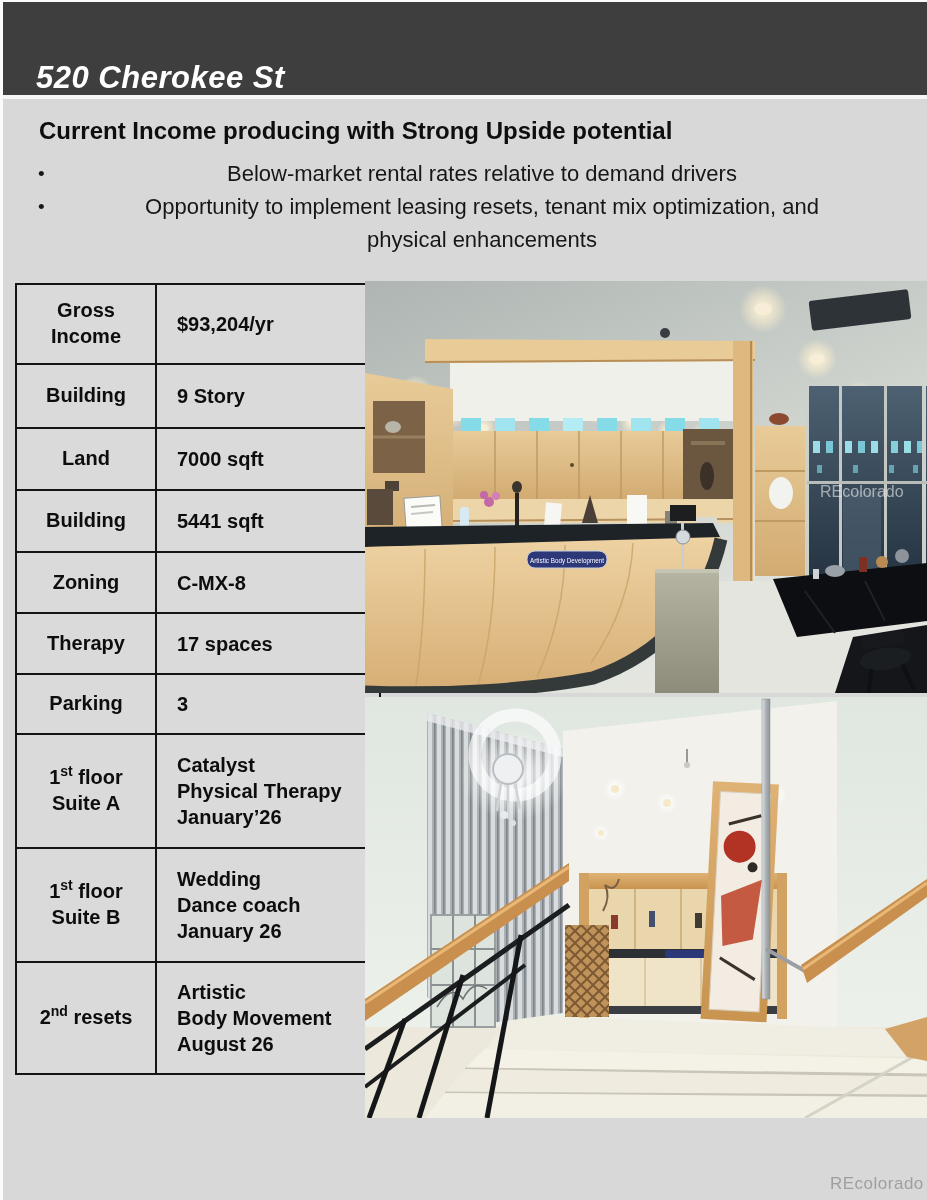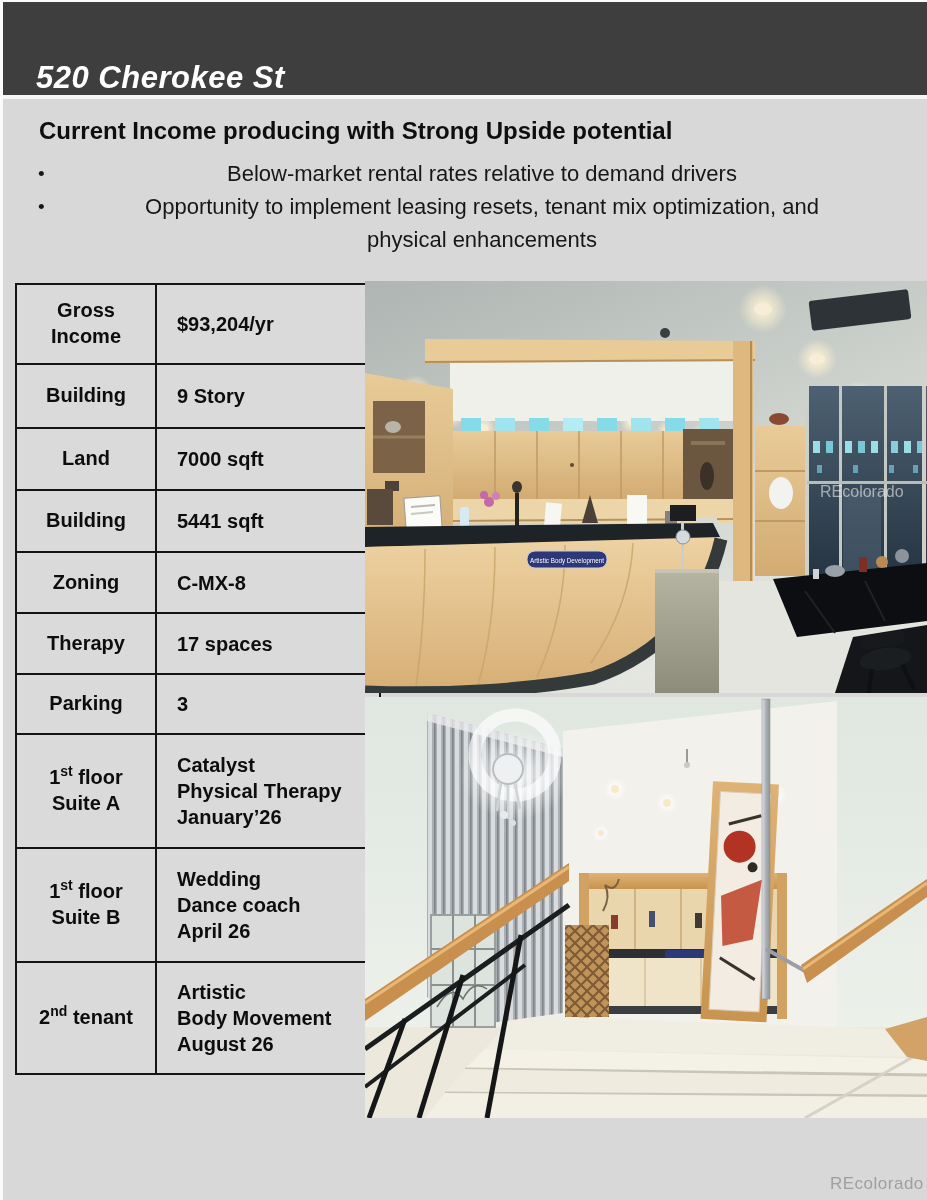--- a/index.html
+++ b/index.html
@@ -91,24 +91,24 @@
 Suite A</span></td>
         <td class="val">Catalyst
 Physical Therapy
 January’26</td>
       </tr>
       <tr>
         <td class="lab" style="height:110px"><span>1</span><sup class="sp">st</sup><span> floor
 Suite B</span></td>
         <td class="val">Wedding
 Dance coach
-April 26</td>
-      </tr>
-      <tr>
-        <td class="lab" style="height:108px"><span>2</span><sup class="sp">nd</sup><span> tenant</span></td>
+January 26</td>
+      </tr>
+      <tr>
+        <td class="lab" style="height:108px"><span>2</span><sup class="sp">nd</sup><span> resets</span></td>
         <td class="val">Artistic
 Body Movement
 August 26</td>
       </tr>
     </tbody>
   </table>
 
   <div class="photo" id="photo1">
     <svg width="562" height="412" viewBox="0 0 562 412">
       <defs>

